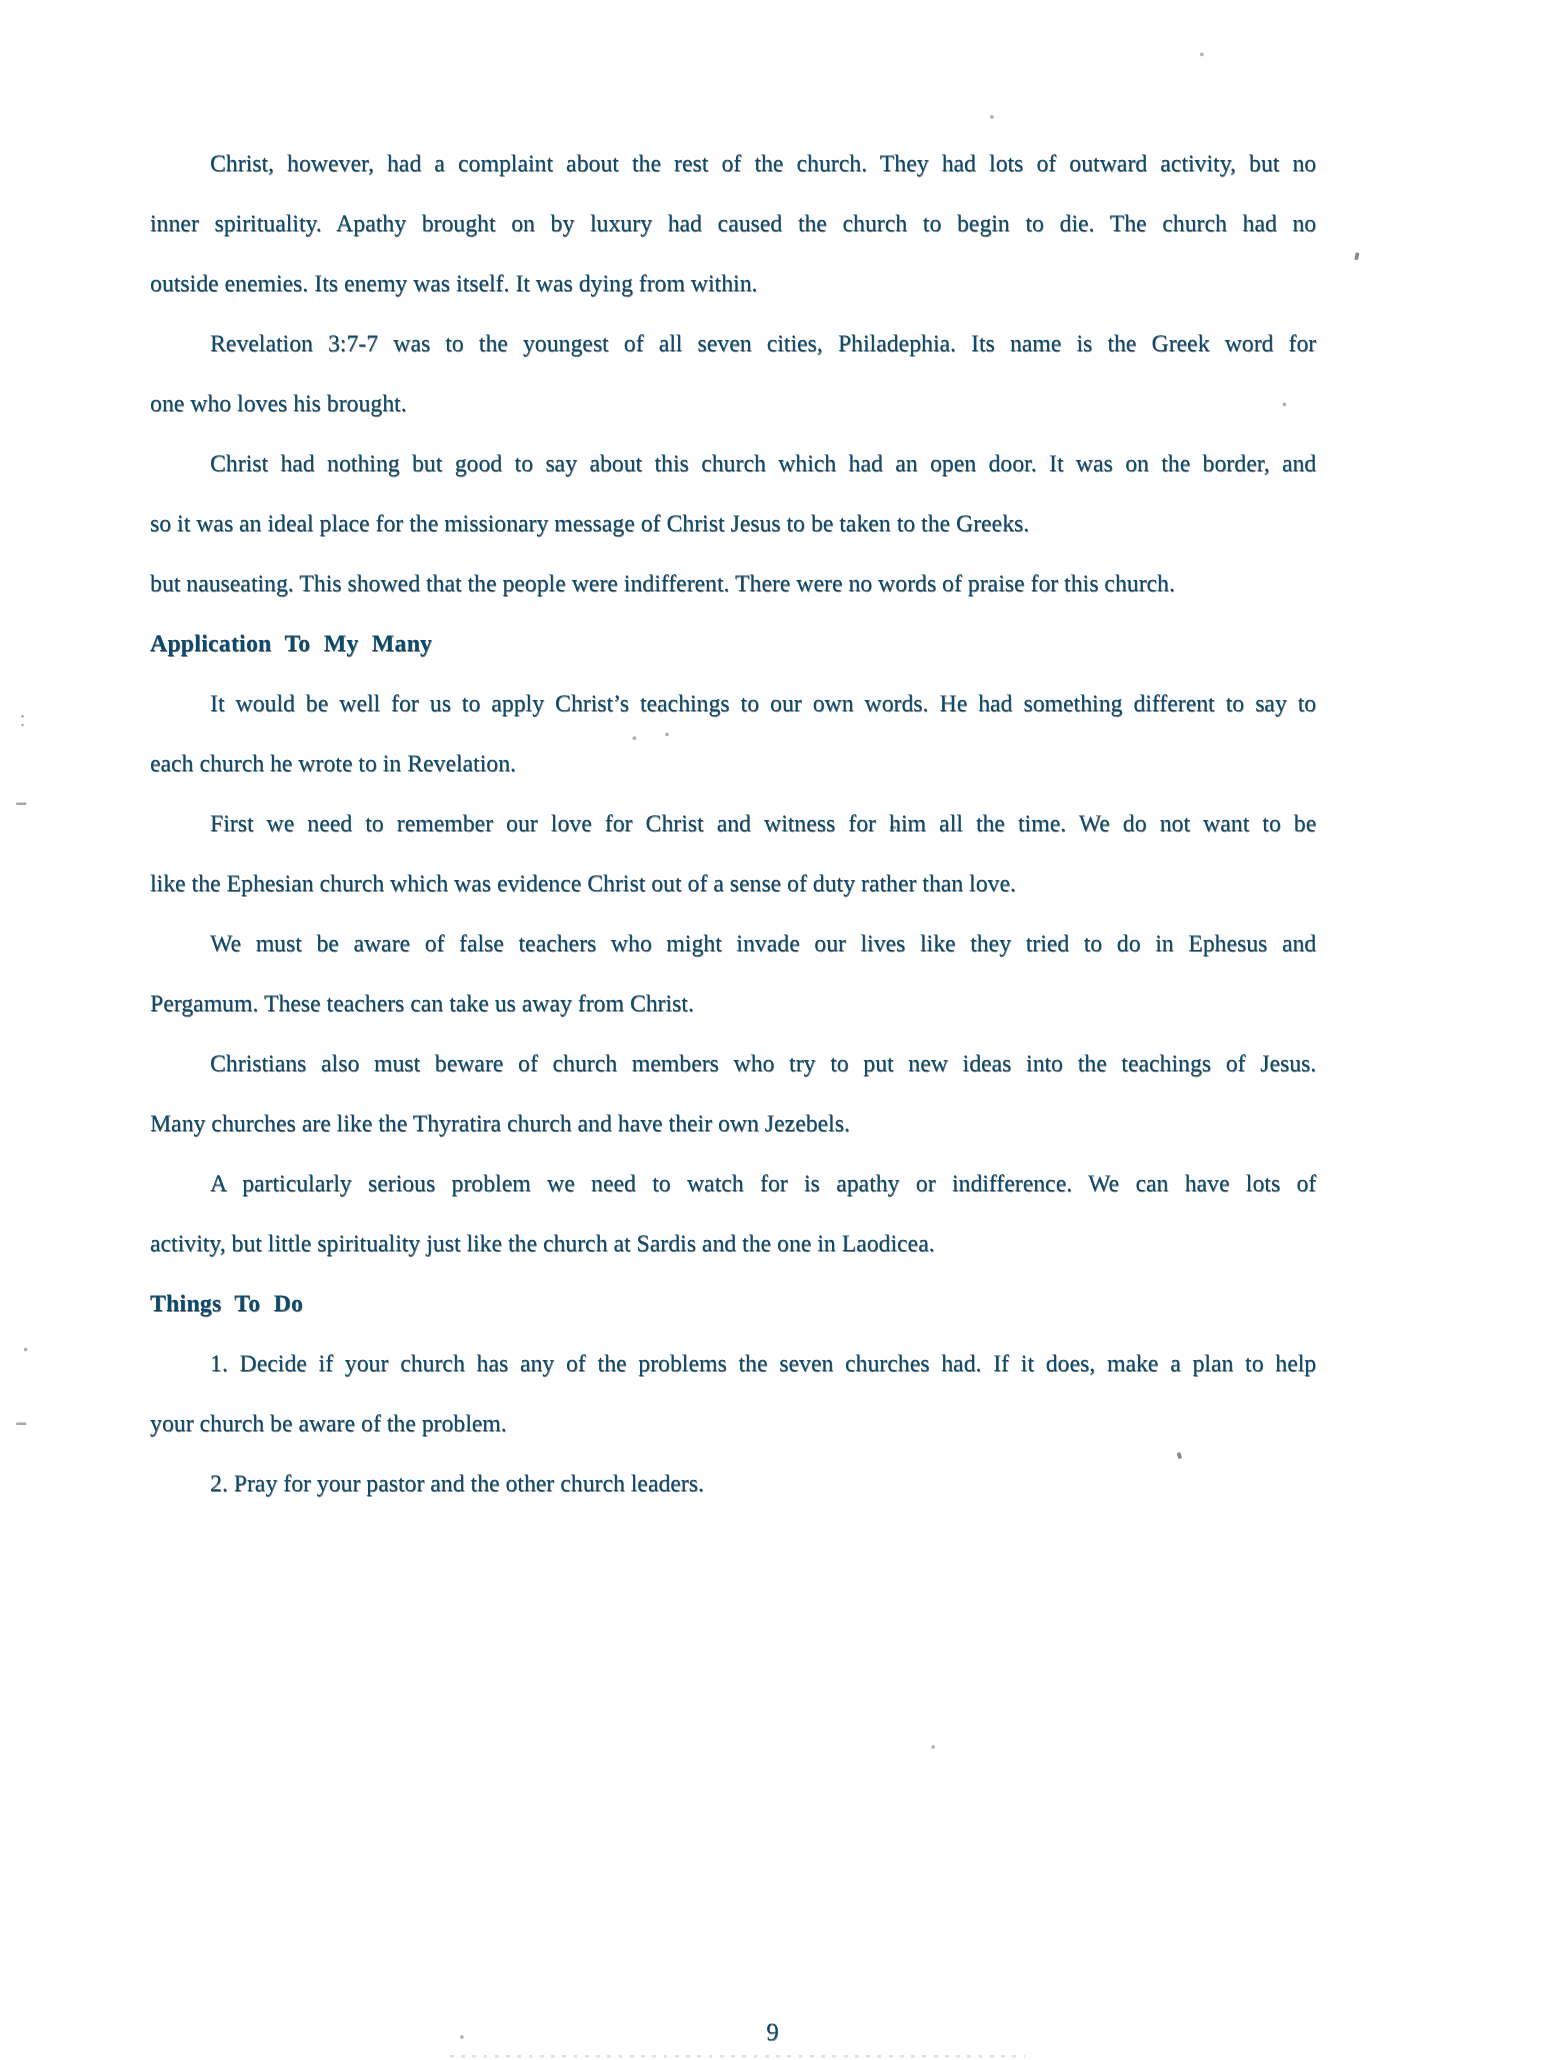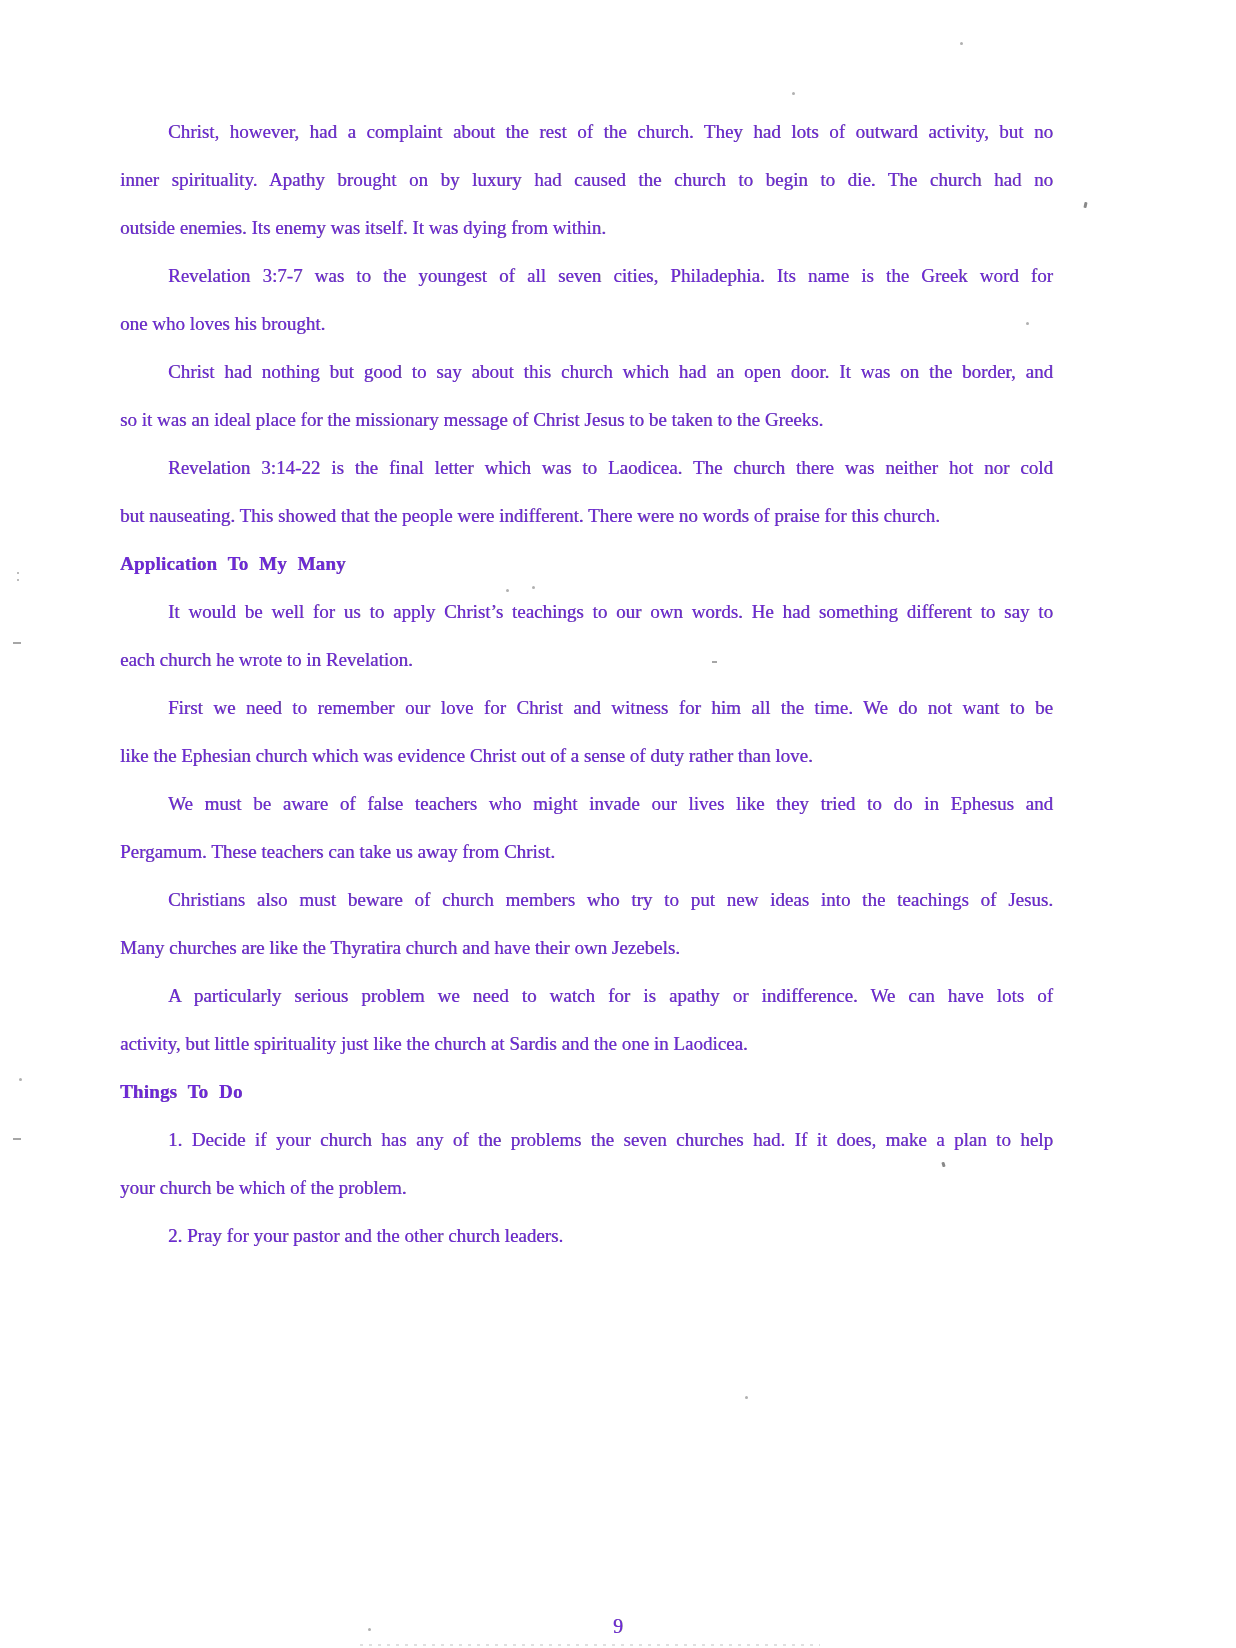--- a/index.html
+++ b/index.html
@@ -3,21 +3,21 @@
 <meta charset="utf-8">
 <style>
   html, body { margin: 0; padding: 0; background: #e8e8e8; }
   .page {
     position: relative;
     width: 1236px;
     height: 1648px;
     background: #ffffff;
     overflow: hidden;
     font-family: "Liberation Serif", "DejaVu Serif", serif;
-    color: #6d28d9;
+    color: #0c4a6e;
   }
   .doc-body {
     position: absolute;
     left: 120px;
     top: 108px;
     width: 933px;
   }
   .line {
     font-size: 19px;
     line-height: 48px;
@@ -68,36 +68,35 @@
 <div class="page">
 
   <div class="doc-body">
       <div class="line indent just">Christ, however, had a complaint about the rest of the church. They had lots of outward activity, but no</div>
       <div class="line just">inner spirituality. Apathy brought on by luxury had caused the church to begin to die. The church had no</div>
       <div class="line">outside enemies. Its enemy was itself. It was dying from within.</div>
       <div class="line indent just">Revelation 3:7-7 was to the youngest of all seven cities, Philadephia. Its name is the Greek word for</div>
       <div class="line">one who loves his brought.</div>
       <div class="line indent just">Christ had nothing but good to say about this church which had an open door. It was on the border, and</div>
       <div class="line">so it was an ideal place for the missionary message of Christ Jesus to be taken to the Greeks.</div>
-      <div class="line indent just">Revelation 3:14-22 is the final letter which was to Laodicea. The church there was neither hot nor cold</div>
       <div class="line">but nauseating. This showed that the people were indifferent. There were no words of praise for this church.</div>
       <div class="line heading">Application To My Many</div>
       <div class="line indent just">It would be well for us to apply Christ’s teachings to our own words. He had something different to say to</div>
       <div class="line">each church he wrote to in Revelation.</div>
       <div class="line indent just">First we need to remember our love for Christ and witness for him all the time. We do not want to be</div>
       <div class="line">like the Ephesian church which was evidence Christ out of a sense of duty rather than love.</div>
       <div class="line indent just">We must be aware of false teachers who might invade our lives like they tried to do in Ephesus and</div>
       <div class="line">Pergamum. These teachers can take us away from Christ.</div>
       <div class="line indent just">Christians also must beware of church members who try to put new ideas into the teachings of Jesus.</div>
       <div class="line">Many churches are like the Thyratira church and have their own Jezebels.</div>
       <div class="line indent just">A particularly serious problem we need to watch for is apathy or indifference. We can have lots of</div>
       <div class="line">activity, but little spirituality just like the church at Sardis and the one in Laodicea.</div>
       <div class="line heading">Things To Do</div>
       <div class="line indent just">1. Decide if your church has any of the problems the seven churches had. If it does, make a plan to help</div>
-      <div class="line">your church be which of the problem.</div>
+      <div class="line">your church be aware of the problem.</div>
       <div class="line indent">2. Pray for your pastor and the other church leaders.</div>
     </div>
 
   <div class="page-number">9</div>
 
   <span class="speck tick" style="left:1084px; top:202px;"></span>
   <span class="speck dot" style="left:960px;  top:42px;"></span>
   <span class="speck dot" style="left:792px;  top:92px;"></span>
   <span class="speck dot" style="left:1026px; top:322px;"></span>
   <span class="speck colon" style="left:17px;   top:572px;"></span>

